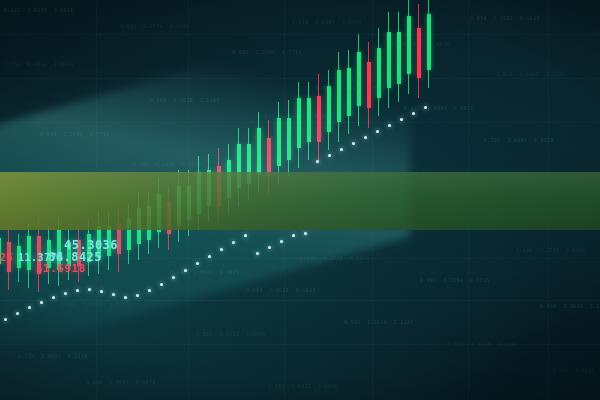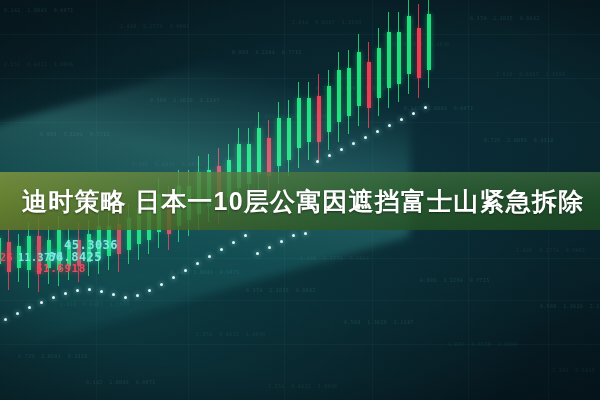--- a/index.html
+++ b/index.html
@@ -273,15 +273,14 @@
     <div class="bignum num-teal" style="left:48px;top:250px;font-size:12px">86.8425</div>
     <div class="bignum num-teal" style="left:18px;top:252px;font-size:10px">11.3774</div>
     <div class="bignum num-red" style="left:36px;top:262px;font-size:11px">51.6918</div>
     <div class="bignum num-red" style="left:0px;top:252px;font-size:10px">26</div>
   </div>
 
   <div class="layer" id="bg-vign"></div>
 
   <div id="band"></div>
   <div id="band-sheen"></div>
-  <div id="headline">迪时策略 日本一10层公寓因遮挡富士山紧急拆除</div>
 
 </div>
 
 </body></html>

